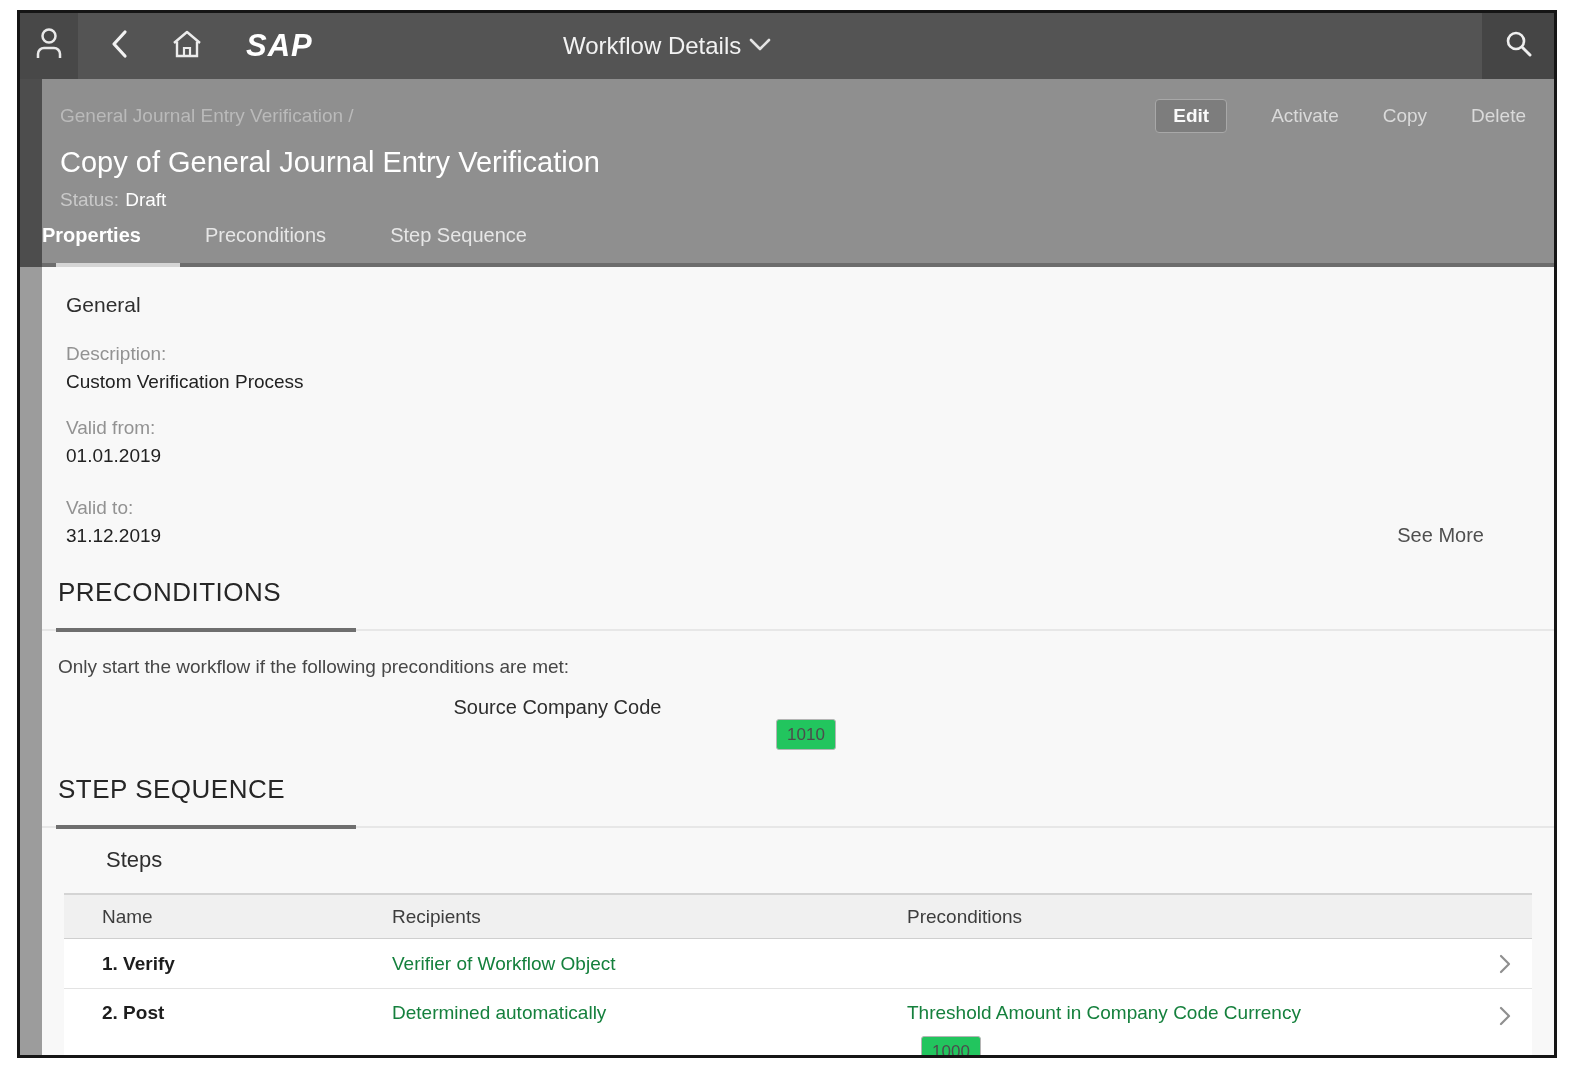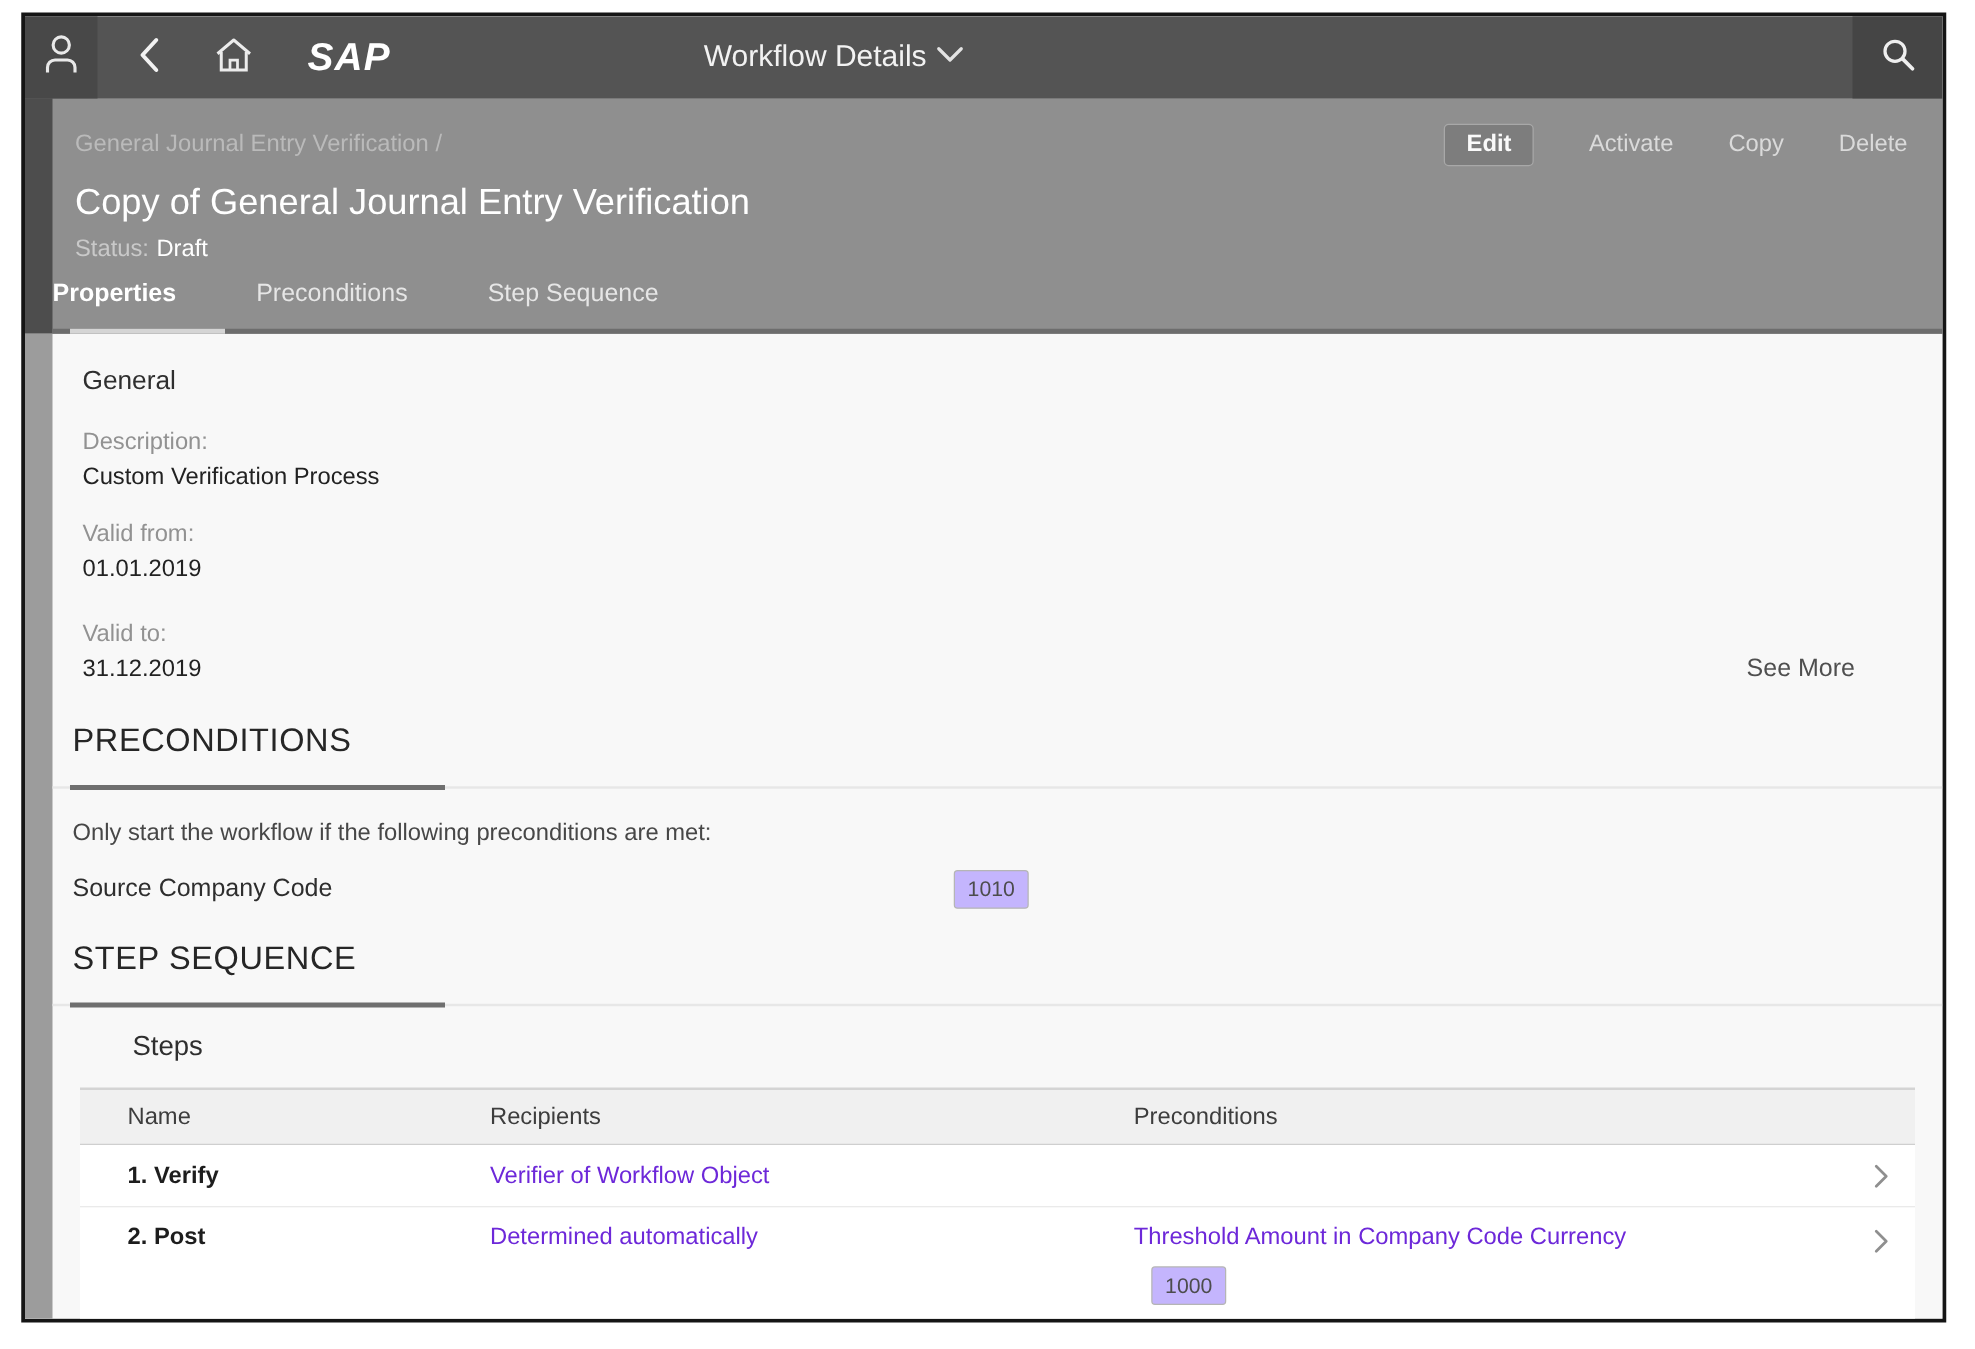--- a/index.html
+++ b/index.html
@@ -47,33 +47,33 @@
   .validto-row { display:flex; justify-content:space-between; align-items:flex-end; margin-top:30px; }
   .validto-row .fld { margin-top:0; }
   .see-more { color:#4f4f4f; font-size:20px; margin-right:30px; cursor:pointer; }
 
   .section-head { margin:30px 0 0 16px; font-size:26px; letter-spacing:0.5px; color:#262626; font-weight:500; }
   .rule-row { position:relative; height:4px; margin-top:20px; }
   .rule-row .light { position:absolute; left:0; right:0; top:1px; height:2px; background:#e7e7e7; }
   .rule-row .dark { position:absolute; left:14px; width:300px; top:0; height:4px; background:#6f6f6f; }
 
   .intro-text { margin:24px 0 0 16px; color:#474747; font-size:19px; }
-  .cond-row { display:flex; align-items:center; margin-top:18px; padding-left:16px; }
+  .cond-row { display:flex; align-items:center; margin-top:18px; padding-left:16px;flex-direction:column; }
   .cond-label { width:705px; color:#2e2e2e; font-size:20px; }
-  .value-box { display:inline-block; min-width:60px; height:31px; line-height:29px; text-align:center; border:1px solid #b5b5b5; border-radius:3px; background:#c4b5fd; color:#4c4c4c; font-size:17px; padding:0 6px; }
+  .value-box { display:inline-block; min-width:60px; height:31px; line-height:29px; text-align:center; border:1px solid #b5b5b5; border-radius:3px; background:#22c55e; color:#4c4c4c; font-size:17px; padding:0 6px; }
 
   .steps-title { margin:18px 0 0 64px; font-size:22px; font-weight:500; color:#2f2f2f; }
   .steps-table { margin:20px 22px 0 22px; border-top:2px solid #d4d4d4; }
   .t-row { display:grid; grid-template-columns:290px 515px 1fr 54px; padding-left:38px; align-items:center; }
   .t-head { height:44px; background:#f0f0f0; border-bottom:1px solid #cfcfcf; color:#3d3d3d; font-size:19px; }
   .t-body { background:#ffffff; cursor:pointer; }
   .t-body.r1 { height:50px; border-bottom:1px solid #e3e3e3; }
   .t-body.r2 { height:100px; align-items:start; padding-top:13px; }
   .cell-name { font-weight:700; color:#1d1d1d; font-size:19px; }
-  .cell-txt { color:#6d28d9; font-size:19px; }
+  .cell-txt { color:#15803d; font-size:19px; }
   .cell-chevron { display:flex; justify-content:center; }
   .r2 .cell-chevron { margin-top:4px; }
   .precond-box { margin:12px 0 0 14px; }
 </style>
 </head>
 <body>
 
 <div class="frame">
 
   <div class="topbar">

